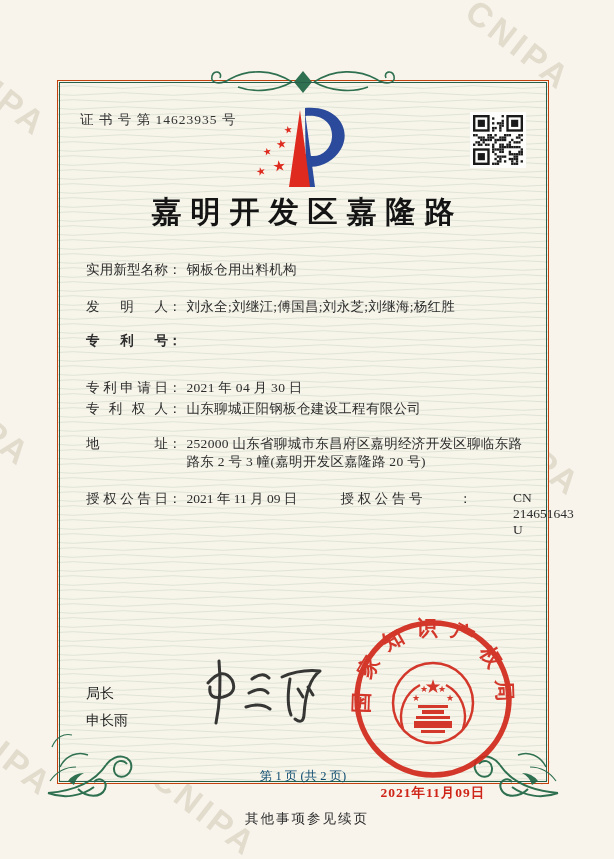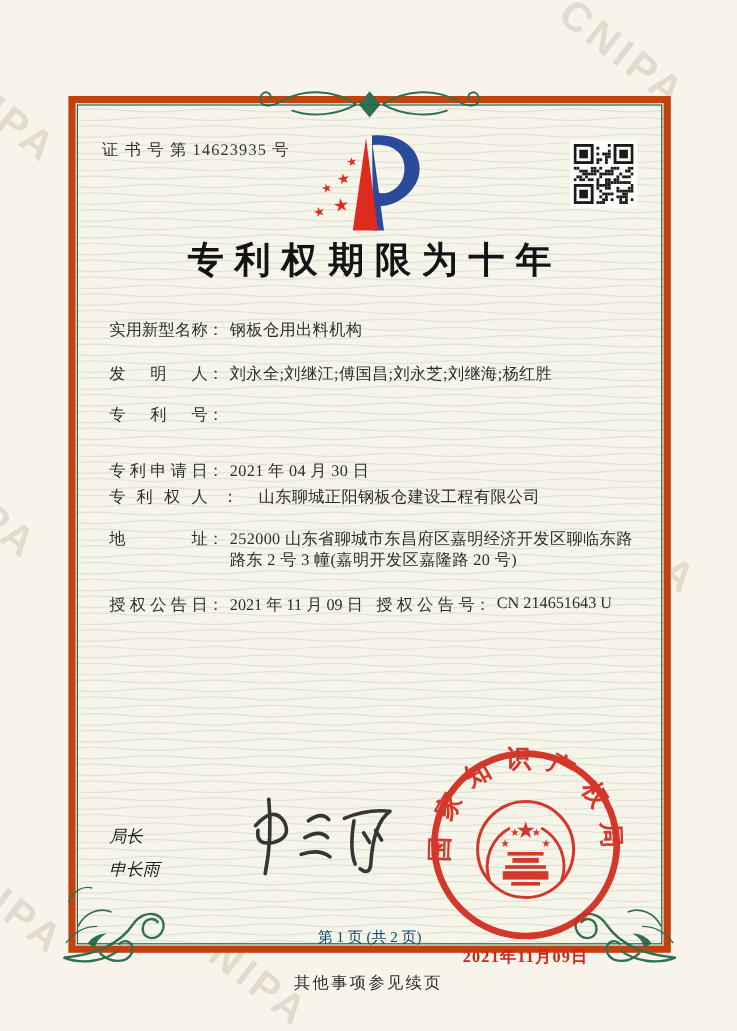--- a/index.html
+++ b/index.html
@@ -8,45 +8,45 @@
     background:#f8f4ec;
     font-family:"Liberation Serif","DejaVu Serif",serif;
   }
   .wm{
     position:absolute;font-family:"Liberation Sans",sans-serif;font-weight:bold;
     font-size:34px;letter-spacing:4px;color:rgba(196,186,162,0.42);
     transform:rotate(38deg);transform-origin:left top;white-space:nowrap;pointer-events:none;
   }
   .frame{
     position:absolute;left:57px;top:80px;width:490px;height:702px;
-    border:6px solid #c2410c;background:#f7f5ea;
+    border:1px solid #c2410c;background:#f7f5ea;
   }
   .frame::after{content:"";position:absolute;inset:1px;border:1px solid #27604a;pointer-events:none;}
   .guilloche{position:absolute;left:0;top:0;width:490px;height:702px;z-index:0;}
   .content{position:absolute;inset:0;z-index:1;}
   .cert-no{position:absolute;left:22px;top:30px;font-size:13.5px;color:#333;letter-spacing:1px;}
   .qr{position:absolute;right:22px;top:31px;width:56px;height:56px;background:#fdfdfb;padding:3px;box-sizing:border-box;}
   .logo{position:absolute;left:50%;top:22px;transform:translateX(-50%);}
   .title{
     position:absolute;top:111px;left:0;right:0;text-align:center;
     font-size:30px;font-weight:bold;letter-spacing:9px;text-indent:9px;color:#141414;
   }
   .frow{position:absolute;left:28px;right:24px;display:flex;font-size:13.5px;color:#2d2d2d;}
   .flabel{width:82px;flex:none;text-align:justify;text-align-last:justify;}
   .fcolon{flex:none;margin-right:5px;}
   .fvalue{flex:1;letter-spacing:0.3px;}
   .addr .fvalue div{line-height:18px;}
-  .grant-g2{margin-left:4px;display:flex;}
+  .grant-g2{margin-left:36px;display:flex;gap:36px;}
   .grant-g2 .flabel{width:82px;}
   .paras{
     position:absolute;left:28px;right:25px;top:416px;
     font-size:13.2px;line-height:16.5px;text-align:justify;color:#2d2d2d;
   }
   .paras p{margin:0;text-indent:2em;}
-  .signer{position:absolute;left:28px;top:599px;font-size:14px;line-height:27px;color:#1e1e1e;font-style:italic;}
+  .signer{position:absolute;left:28px;top:599px;font-size:14px;line-height:27px;color:#1e1e1e;}
   .signature{position:absolute;left:128px;top:574px;}
   .seal{position:absolute;left:293px;top:536px;width:164px;height:164px;mix-blend-mode:multiply;opacity:0.93;}
   .seal-date{
     position:absolute;left:282px;top:655px;width:186px;text-align:center;z-index:2;
     color:#cf2418;font-size:13.5px;font-weight:bold;letter-spacing:1px;margin-top:48px;
   }
   .page-no{position:absolute;left:0;right:0;top:687px;text-align:center;font-size:12.5px;color:#0c4a6e;}
   .note{position:absolute;left:0;right:0;top:810px;text-align:center;font-size:13.5px;letter-spacing:2px;color:#2d2d2d;}
   .orn-top{position:absolute;top:-16px;left:50%;transform:translateX(-50%);}
   .orn-bl{position:absolute;left:-20px;bottom:-20px;}
@@ -349,42 +349,42 @@
       <polygon points="47,7 57,84 36,84" fill="#df2b1f"></polygon>
       <g fill="#df2b1f" font-family="'DejaVu Sans',sans-serif" text-anchor="middle">
         <text x="36" y="30" font-size="10" transform="rotate(-12 36 30)">★</text>
         <text x="29" y="45" font-size="12" transform="rotate(-10 29 45)">★</text>
         <text x="15" y="52" font-size="10" transform="rotate(-14 15 52)">★</text>
         <text x="27" y="68" font-size="15" transform="rotate(-8 27 68)">★</text>
         <text x="9" y="72" font-size="11" transform="rotate(-16 9 72)">★</text>
       </g>
     </svg>
 
-    <div class="title">专利权期限为十年</div>
+    <div class="title">嘉明开发区嘉隆路</div>
 
     <div class="frow" style="top:180px;">
       <span class="flabel">实用新型名称</span>
         <span class="fcolon">：</span>
       <span class="fvalue">钢板仓用出料机构</span>
     </div>
     <div class="frow" style="top:217px;">
       <span class="flabel">发明人</span>
         <span class="fcolon">：</span>
       <span class="fvalue">刘永全;刘继江;傅国昌;刘永芝;刘继海;杨红胜</span>
     </div>
-    <div class="frow" style="top:251px;">
+    <div class="frow" style="top:251px;font-weight:bold;">
       <span class="flabel">专利号</span>
         <span class="fcolon">：</span>
     </div>
     <div class="frow" style="top:298px;">
       <span class="flabel">专利申请日</span>
         <span class="fcolon">：</span>
       <span class="fvalue">2021 年 04 月 30 日</span>
     </div>
-    <div class="frow" style="top:319px;gap:12px;">
+    <div class="frow" style="top:319px;">
       <span class="flabel">专利权人</span>
         <span class="fcolon">：</span>
       <span class="fvalue">山东聊城正阳钢板仓建设工程有限公司</span>
     </div>
     <div class="frow addr" style="top:354px;">
       <span class="flabel">地址</span>
         <span class="fcolon">：</span>
       <span class="fvalue">
         <div>252000 山东省聊城市东昌府区嘉明经济开发区聊临东路</div>
         <div>路东 2 号 3 幢(嘉明开发区嘉隆路 20 号)</div>

